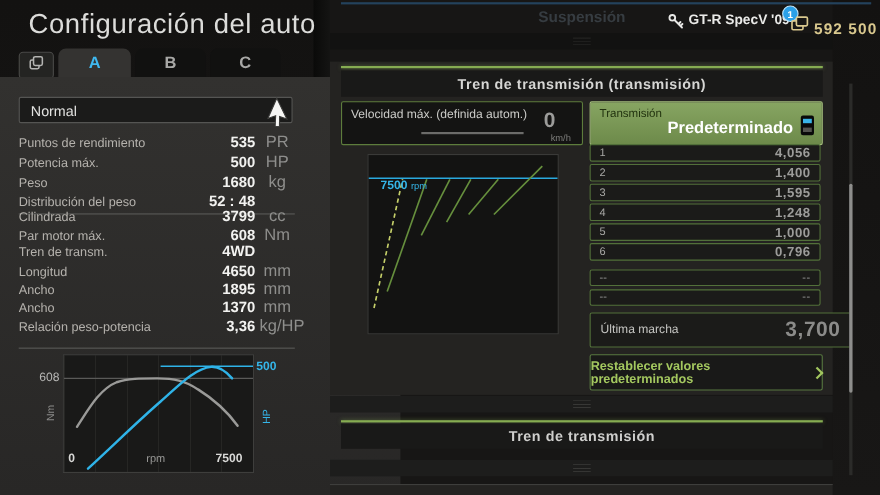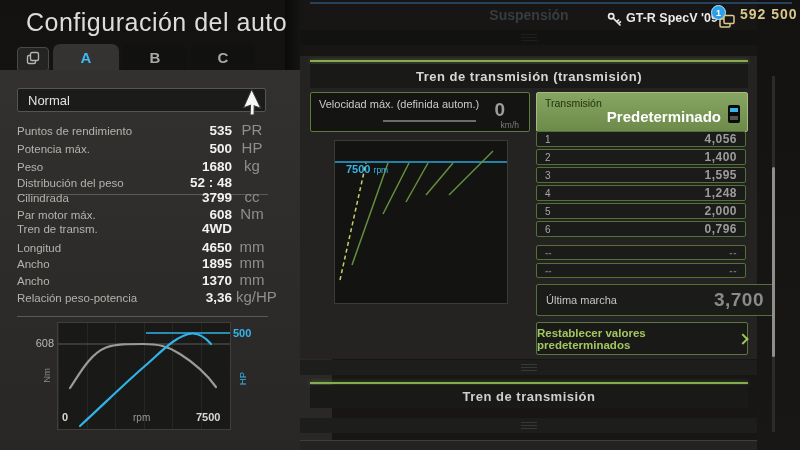--- a/index.html
+++ b/index.html
@@ -7,21 +7,21 @@
   .stage{position:relative;width:800px;height:450px;background:linear-gradient(180deg,#131211,#181716);}
   .abs{position:absolute;}
 
   
   .page-title{left:26px;top:8px;font-size:25px;font-weight:300;color:#dcdcda;letter-spacing:.5px;}
   .copy-btn{left:17px;top:47px;width:30px;height:23px;background:#242422;border:1px solid #4a4a48;border-radius:4px;display:flex;align-items:center;justify-content:center;}
   .tab{top:44px;height:26px;border-radius:7px 7px 0 0;display:flex;align-items:center;justify-content:center;font-size:15px;font-weight:bold;}
   .tab-a{left:53px;width:66px;background:#343331;color:#3fb9f0;}
   .tab-b{left:123px;width:64px;background:#111110;color:#a8a8a6;}
   .tab-c{left:191px;width:64px;background:#111110;color:#a8a8a6;}
-  .side-panel{left:0;top:70px;width:332px;height:380px;background:linear-gradient(180deg,#32312f,#282726);}
+  .side-panel{left:0;top:70px;width:332px;height:380px;background:linear-gradient(180deg,#32312f,#282726);padding-left:32px;}
   .preset-box{left:17px;top:18px;width:249px;height:24px;background:#1b1b1a;border:1px solid #555553;border-radius:2px;color:#e2e2e0;font-size:13px;line-height:24px;padding-left:10px;box-sizing:border-box;}
   .cursor{left:242px;top:20px;}
   .stats{left:17px;width:251px;}
   .srow{display:flex;align-items:baseline;height:18px;}
   .srow2{height:16.6px;}
   .sl{flex:1;font-size:11.5px;color:#b5b2ad;}
   .sv{font-size:13.5px;font-weight:bold;color:#f2f2f0;text-align:right;}
   .su{width:36px;font-size:15px;color:#8e8e8c;padding-left:4px;box-sizing:border-box;text-align:center;}
   .sep{left:17px;width:251px;height:1px;background:#6a6a67;opacity:.75;}
 
@@ -83,21 +83,21 @@
   .grip-faint{opacity:.4;}
   .next-stub{left:300px;top:440px;width:457px;height:10px;background:#242321;border-top:1px solid #3e3e3c;}
 
   .scroll-track{left:772px;top:76px;width:3px;height:356px;background:#2b2b29;}
   .scroll-thumb{left:772px;top:167px;width:3px;height:190px;background:#8e8e8c;border-radius:2px;}
 
   
   .car-name{left:626px;top:11px;font-size:12.5px;font-weight:bold;color:#eaeae8;}
   .badge{left:711px;top:5px;width:13px;height:13px;border-radius:50%;background:#2aa0e8;border:1px solid #bfe2f7;
     display:flex;align-items:center;justify-content:center;font-size:9px;font-weight:bold;color:#fff;}
-  .credits{left:740px;top:6px;font-size:14px;font-weight:bold;color:#d9c88e;letter-spacing:1px;}
+  .credits{left:740px;top:18px;font-size:14px;font-weight:bold;color:#d9c88e;letter-spacing:1px;}
 </style>
 </head>
 <body>
 
 <div class="stage">
 
   <div class="abs right-bg"></div>
   <div class="abs gutter"></div>
 
   <div class="abs page-title">Configuración del auto</div>
@@ -284,21 +284,21 @@
   <div class="abs gear-row" style="top:167px;">
       <span class="gr-label">3</span>
       <span class="gr-value">1,595</span>
     </div>
   <div class="abs gear-row" style="top:185px;">
       <span class="gr-label">4</span>
       <span class="gr-value">1,248</span>
     </div>
   <div class="abs gear-row" style="top:203px;">
       <span class="gr-label">5</span>
-      <span class="gr-value">2,000</span>
+      <span class="gr-value">1,000</span>
     </div>
   <div class="abs gear-row" style="top:221px;">
       <span class="gr-label">6</span>
       <span class="gr-value">0,796</span>
     </div>
   <div class="abs gear-row gr-dash" style="top:245px;height:15px;">
       <span class="gr-label">--</span>
       <span class="gr-value">--</span>
     </div>
   <div class="abs gear-row gr-dash" style="top:263px;height:15px;">

